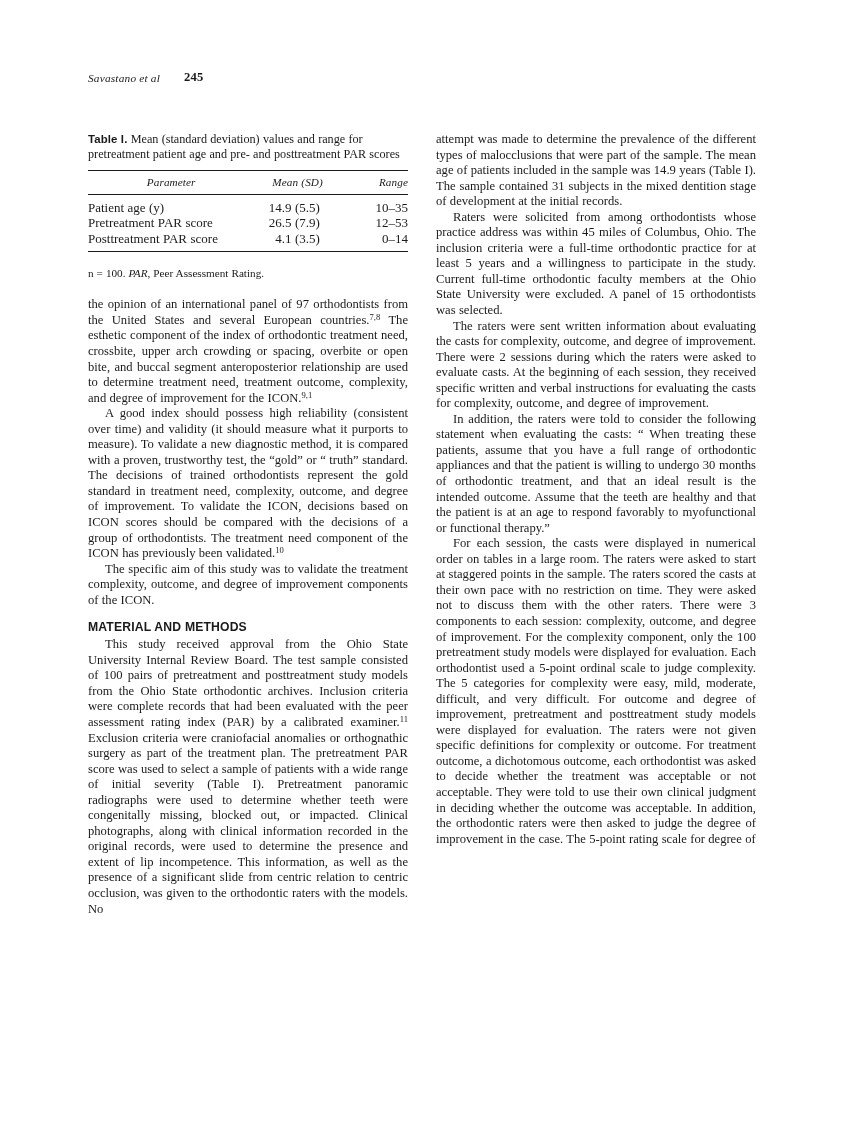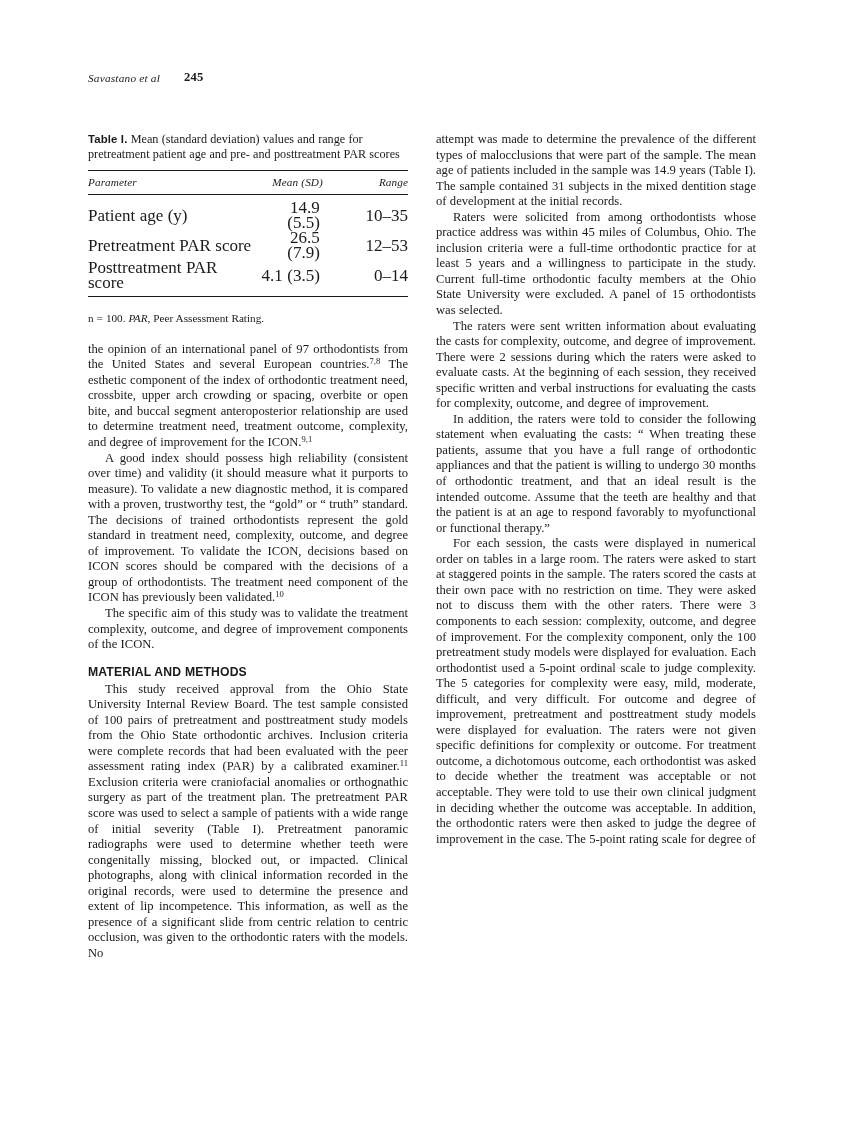--- a/index.html
+++ b/index.html
@@ -124,28 +124,28 @@
   }
   table.data-table thead th {
     font-style: italic;
     font-weight: normal;
     font-size: 11.2px;
     padding: 4px 0 5px 0;
     border-top: 1.4px solid #1a1a1a;
     border-bottom: 1.4px solid #1a1a1a;
     letter-spacing: 0.1px;
   }
-  table.data-table th.c-param { text-align: left; width: 52%; }
+  table.data-table th.c-param { text-align: center; width: 52%; }
   table.data-table th.c-mean  { text-align: center; width: 27%; }
   table.data-table th.c-range { text-align: right; width: 21%; }
 
   table.data-table tbody tr:first-child td { padding-top: 6px; }
   table.data-table tbody td {
     padding: 0.2px 0;
-    font-size: 17px;
+    font-size: 13px;
     line-height: 14.8px;
   }
   table.data-table tbody tr:last-child td { padding-bottom: 5px; margin-left: 36px; }
   table.data-table td.c-param { text-align: left; }
   table.data-table td.c-mean  { text-align: right; padding-right: 21px; }
   table.data-table td.c-range { text-align: right; }
 
   .table-rule-bottom {
     border-top: 1.2px solid #1a1a1a;
     width: 320px;

